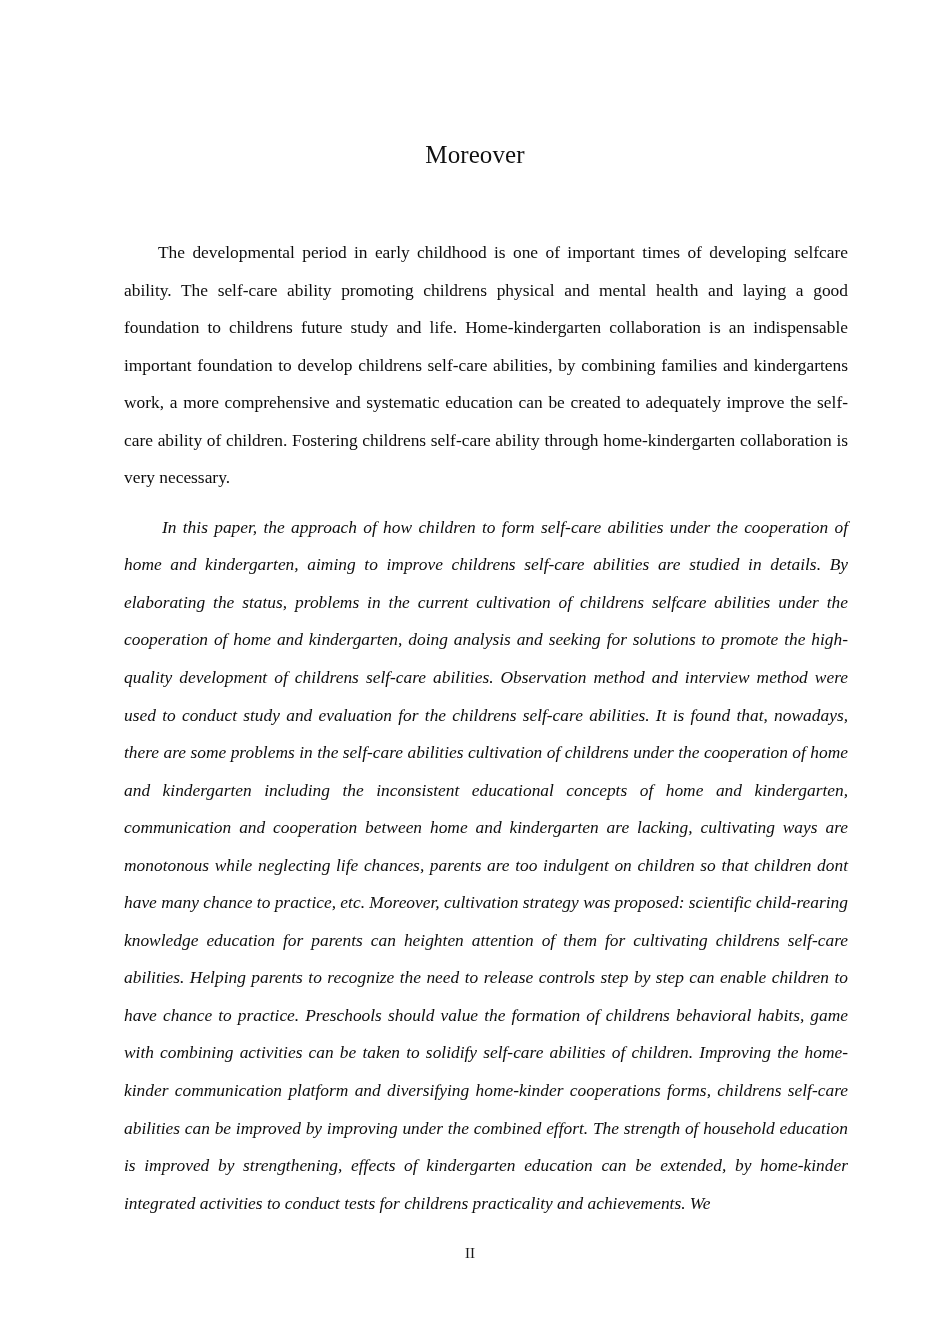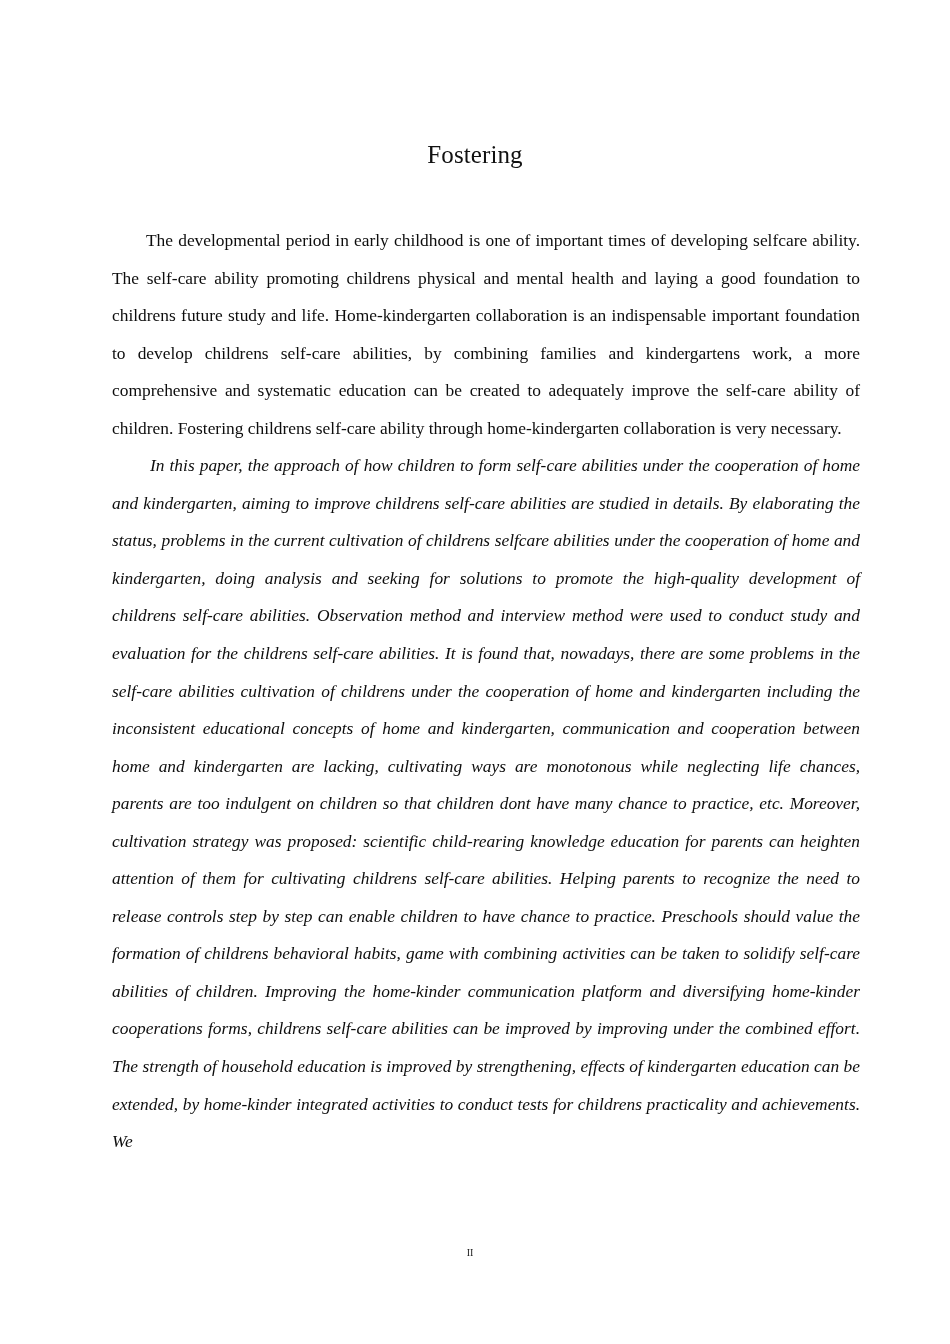--- a/index.html
+++ b/index.html
@@ -28,21 +28,21 @@
     letter-spacing: 0.1px;
     color: #111111;
   }
   .body-block {
     position: absolute;
     top: 222px;
     left: 112px;
     width: 748px;
   }
   .para {
-    margin: 0;
+    margin: 12px;
     font-size: 17.4px;
     line-height: 37.55px;
     text-align: justify;
     text-justify: inter-word;
     color: #0d0d0d;
     hyphens: none;
     -webkit-hyphens: none;
   }
   .para.first {
     text-indent: 34px;
@@ -53,31 +53,31 @@
   .para + .para {
     margin-top: 0;
     font-style: italic;
   }
   .page-number {
     position: absolute;
     top: 1243px;
     left: 0;
     width: 940px;
     text-align: center;
-    font-size: 10px;
+    font-size: 15px;
     line-height: 20px;
     color: #1a1a1a;
   }
 </style>
 </head>
 <body>
 
 <div class="page">
 
-  <h1 class="doc-title">Fostering</h1>
+  <h1 class="doc-title">Moreover</h1>
 
   <div class="body-block">
     <p class="para first">The developmental period in early childhood is one of important times of developing selfcare ability. The self-care ability promoting childrens physical and mental health and laying a good foundation to childrens future study and life. Home-kindergarten collaboration is an indispensable important foundation to develop childrens self-care abilities, by combining families and kindergartens work, a more comprehensive and systematic education can be created to adequately improve the self-care ability of children. Fostering childrens self-care ability through home-kindergarten collaboration is very necessary.</p>
     <p class="para second">In this paper, the approach of how children to form self-care abilities under the cooperation of home and kindergarten, aiming to improve childrens self-care abilities are studied in details. By elaborating the status, problems in the current cultivation of childrens selfcare abilities under the cooperation of home and kindergarten, doing analysis and seeking for solutions to promote the high-quality development of childrens self-care abilities. Observation method and interview method were used to conduct study and evaluation for the childrens self-care abilities. It is found that, nowadays, there are some problems in the self-care abilities cultivation of childrens under the cooperation of home and kindergarten including the inconsistent educational concepts of home and kindergarten, communication and cooperation between home and kindergarten are lacking, cultivating ways are monotonous while neglecting life chances, parents are too indulgent on children so that children dont have many chance to practice, etc. Moreover, cultivation strategy was proposed: scientific child-rearing knowledge education for parents can heighten attention of them for cultivating childrens self-care abilities. Helping parents to recognize the need to release controls step by step can enable children to have chance to practice. Preschools should value the formation of childrens behavioral habits, game with combining activities can be taken to solidify self-care abilities of children. Improving the home-kinder communication platform and diversifying home-kinder cooperations forms, childrens self-care abilities can be improved by improving under the combined effort. The strength of household education is improved by strengthening, effects of kindergarten education can be extended, by home-kinder integrated activities to conduct tests for childrens practicality and achievements. We</p>
   </div>
 
   <div class="page-number">II</div>
 
 </div>
 

